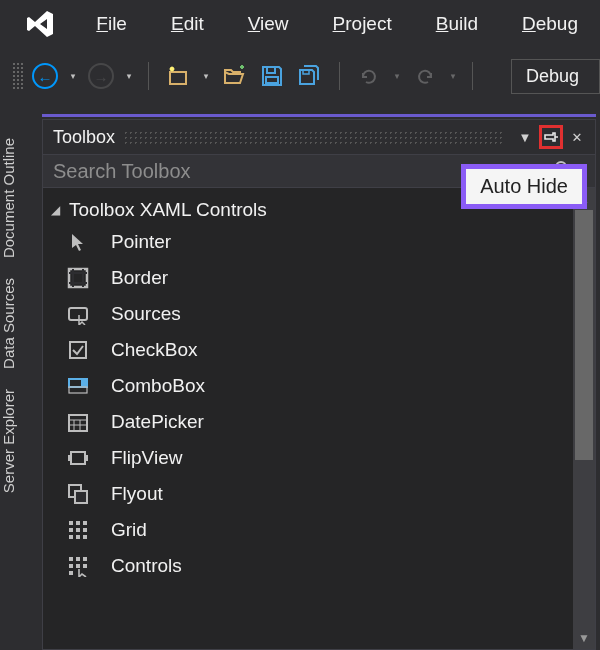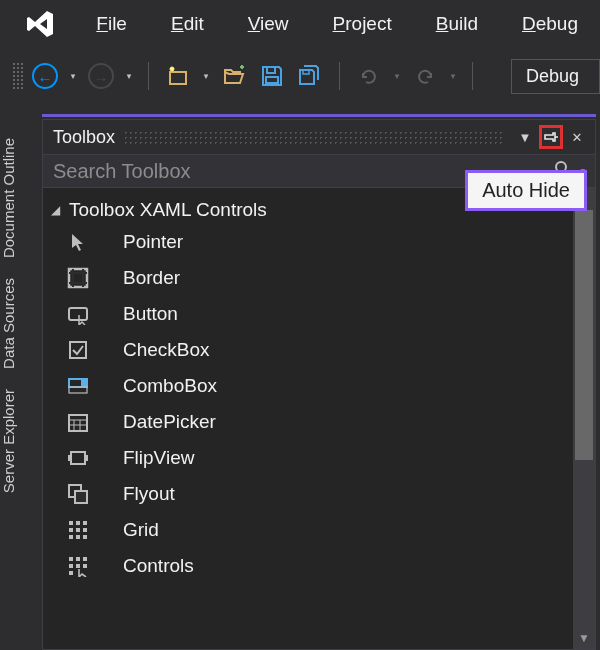--- a/index.html
+++ b/index.html
@@ -118,24 +118,24 @@
     display: flex; align-items: center; justify-content: center;
     color: #d0d0d0; font-size: 13px;
     margin-left: 2px;
   }
   .pin-highlight {
     border: 3px solid #e03030;
     background: #2d2d30;
   }
   .tooltip {
     position: absolute;
-    top: 50px; right: 8px;
+    top: 44px; right: 8px;
     background: #f5f5f5;
     color: #222;
-    border: 3px solid #8b5cf6;
+    border: 5px solid #8b5cf6;
     padding: 6px 14px;
     font-size: 20px;
     z-index: 5;
   }
   .search-row {
     display: flex; align-items: center;
     height: 34px;
     background: #333337;
     border-top: 1px solid #3f3f46;
     border-bottom: 1px solid #3f3f46;
@@ -166,21 +166,21 @@
   }
   .cat-row {
     display: flex; align-items: center;
     padding: 3px 4px;
     font-size: 19px;
   }
   .expand { width: 18px; color: #c0c0c0; font-size: 12px; }
   .item-row {
     display: flex; align-items: center;
     padding: 5px 4px 5px 18px;
-    gap: 32px;
+    gap: 20px;
   }
   .item-icon {
     width: 26px; height: 26px;
     display: flex; align-items: center; justify-content: center;
   }
   .item-label { font-size: 19px; }
   .scrollbar {
     width: 22px;
     background: #3e3e42;
     display: flex; flex-direction: column;
@@ -344,21 +344,21 @@
               </span>
             <span class="item-label">Border</span>
           </div>
           <div class="item-row">
             <span class="item-icon">
                 <svg width="22" height="22" viewBox="0 0 22 22">
                   <rect x="2" y="5" width="18" height="12" rx="2" fill="none" stroke="#bdbdbd" stroke-width="2"></rect>
                   <path d="M12 12 L12 22 L15 19 L18 22" fill="none" stroke="#bdbdbd" stroke-width="1.5"></path>
                 </svg>
               </span>
-            <span class="item-label">Button</span>
+            <span class="item-label">Sources</span>
           </div>
           <div class="item-row">
             <span class="item-icon">
                 <svg width="22" height="22" viewBox="0 0 22 22">
                   <rect x="3" y="3" width="16" height="16" fill="none" stroke="#bdbdbd" stroke-width="2"></rect>
                   <path d="M6 11 L10 15 L16 7" fill="none" stroke="#bdbdbd" stroke-width="2"></path>
                 </svg>
               </span>
             <span class="item-label">CheckBox</span>
           </div>

